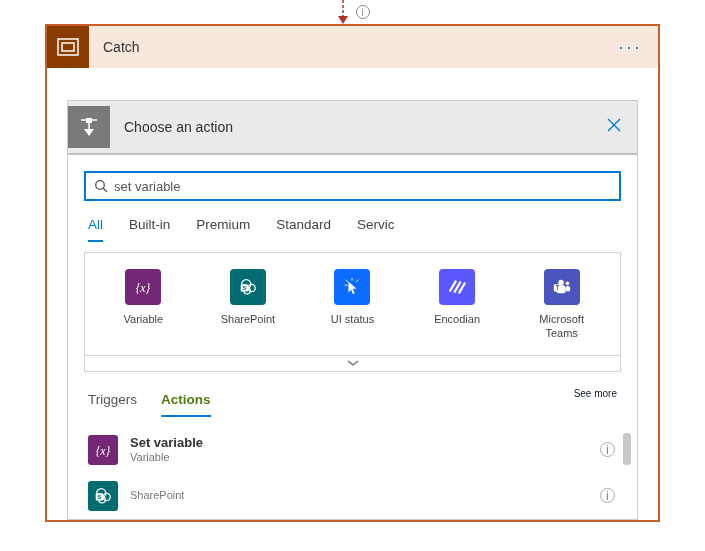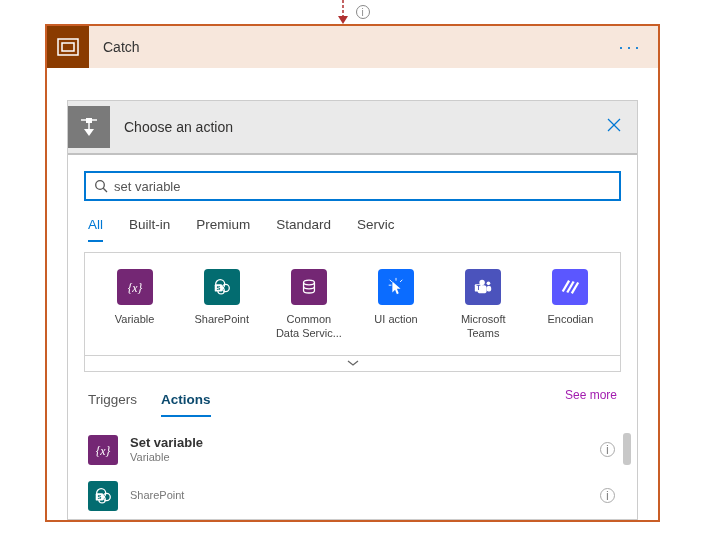--- a/index.html
+++ b/index.html
@@ -169,22 +169,22 @@
   }
   .sub-tabs-row {
     display: flex;
     align-items: flex-start;
     padding: 16px 20px 4px 20px;
     font-size: 13.5px;
     color: #555;
   }
   .sub-tabs { display: flex; gap: 24px; }
   .sub-tab { padding: 4px 0 8px 0; cursor: pointer; }
-  .sub-tab.active { color: #0c4a6e; border-bottom: 2px solid #0078d4; font-weight: 600;}
-  .see-more { margin-left: auto; font-size: 12px; cursor: pointer; color: #a21caf;}
+  .sub-tab.active { color: #4d7c0f; border-bottom: 2px solid #0078d4; font-weight: 600;}
+  .see-more { margin-left: auto; font-size: 10px; cursor: pointer; color: #0f172a;}
   .results {
     margin: 6px 8px 0 18px;
     position: relative;
   }
   .result-row {
     display: flex;
     align-items: center;
     padding: 8px 14px 8px 2px;
   }
   .result-tile {
@@ -304,64 +304,54 @@
                   <circle cx="9" cy="8" r="5" fill="none" stroke="#fff" stroke-width="1.4"></circle>
                   <circle cx="15" cy="12" r="4" fill="none" stroke="#fff" stroke-width="1.4"></circle>
                   <circle cx="10" cy="15" r="3.5" fill="none" stroke="#fff" stroke-width="1.4"></circle>
                   <rect x="3" y="8" width="8" height="8" rx="1" fill="#fff"></rect>
                   <text x="7" y="14.5" text-anchor="middle" font-size="6.5" fill="#036c70" font-weight="bold">S</text>
                 </svg>
               </div>
               <div class="label">SharePoint</div>
             </div>
             <div class="connector">
-              <div class="tile c-cds">
-                <svg width="20" height="20" viewBox="0 0 22 22">
-                  <ellipse cx="11" cy="6" rx="6" ry="2.6" fill="none" stroke="#fff" stroke-width="1.4"></ellipse>
-                  <path d="M5 6 v9 a6 2.6 0 0 0 12 0 v-9" fill="none" stroke="#fff" stroke-width="1.4"></path>
-                  <path d="M5 10.5 a6 2.6 0 0 0 12 0" fill="none" stroke="#fff" stroke-width="1.4"></path>
-                </svg>
-              </div>
-              <div class="label">Common Data Servic...</div>
-            </div>
-            <div class="connector">
               <div class="tile c-uiflows">
                 <svg width="20" height="20" viewBox="0 0 22 22">
                   <polygon points="7,5 7,17 10,14 12,19 14,18 12,13 16,13" fill="#fff"></polygon>
                   <line x1="11" y1="1" x2="11" y2="4" stroke="#fff"></line>
                   <line x1="3" y1="9" x2="6" y2="9" stroke="#fff"></line>
                   <line x1="4" y1="3" x2="6.5" y2="5.5" stroke="#fff"></line>
                   <line x1="18" y1="3" x2="15.5" y2="5.5" stroke="#fff"></line>
                 </svg>
               </div>
-              <div class="label">UI action</div>
+              <div class="label">UI status</div>
+            </div>
+            <div class="connector">
+              <div class="tile c-encodian">
+                <svg width="20" height="20" viewBox="0 0 22 22">
+                  <path d="M3 16 L10 4" stroke="#fff" stroke-width="2.5"></path>
+                  <path d="M8 17 L15 5" stroke="#fff" stroke-width="2.5"></path>
+                  <path d="M13 18 L20 6" stroke="#fff" stroke-width="2.5"></path>
+                </svg>
+              </div>
+              <div class="label">Encodian</div>
             </div>
             <div class="connector">
               <div class="tile c-teams">
                 <svg width="20" height="20" viewBox="0 0 22 22">
                   <circle cx="10" cy="6" r="3" fill="#fff"></circle>
                   <circle cx="17" cy="7" r="2" fill="#fff"></circle>
                   <rect x="5" y="9" width="10" height="9" rx="3" fill="#fff"></rect>
                   <rect x="15" y="10" width="5" height="6" rx="2" fill="#fff"></rect>
                   <rect x="2" y="8" width="8" height="8" rx="1" fill="#fff"></rect>
                   <text x="6" y="14.5" text-anchor="middle" font-size="7" fill="#4b53bc" font-weight="bold">T</text>
                 </svg>
               </div>
               <div class="label">Microsoft Teams</div>
             </div>
-            <div class="connector">
-              <div class="tile c-encodian">
-                <svg width="20" height="20" viewBox="0 0 22 22">
-                  <path d="M3 16 L10 4" stroke="#fff" stroke-width="2.5"></path>
-                  <path d="M8 17 L15 5" stroke="#fff" stroke-width="2.5"></path>
-                  <path d="M13 18 L20 6" stroke="#fff" stroke-width="2.5"></path>
-                </svg>
-              </div>
-              <div class="label">Encodian</div>
-            </div>
           </div>
         <div class="expand-row">
           <svg width="12" height="8" viewBox="0 0 12 8">
               <polyline points="1,2 6,6 11,2" fill="none" stroke="#666" stroke-width="1.3"></polyline>
             </svg>
         </div>
       </div>
 
       <div class="sub-tabs-row">
         <div class="sub-tabs" id="sub-tabs">

